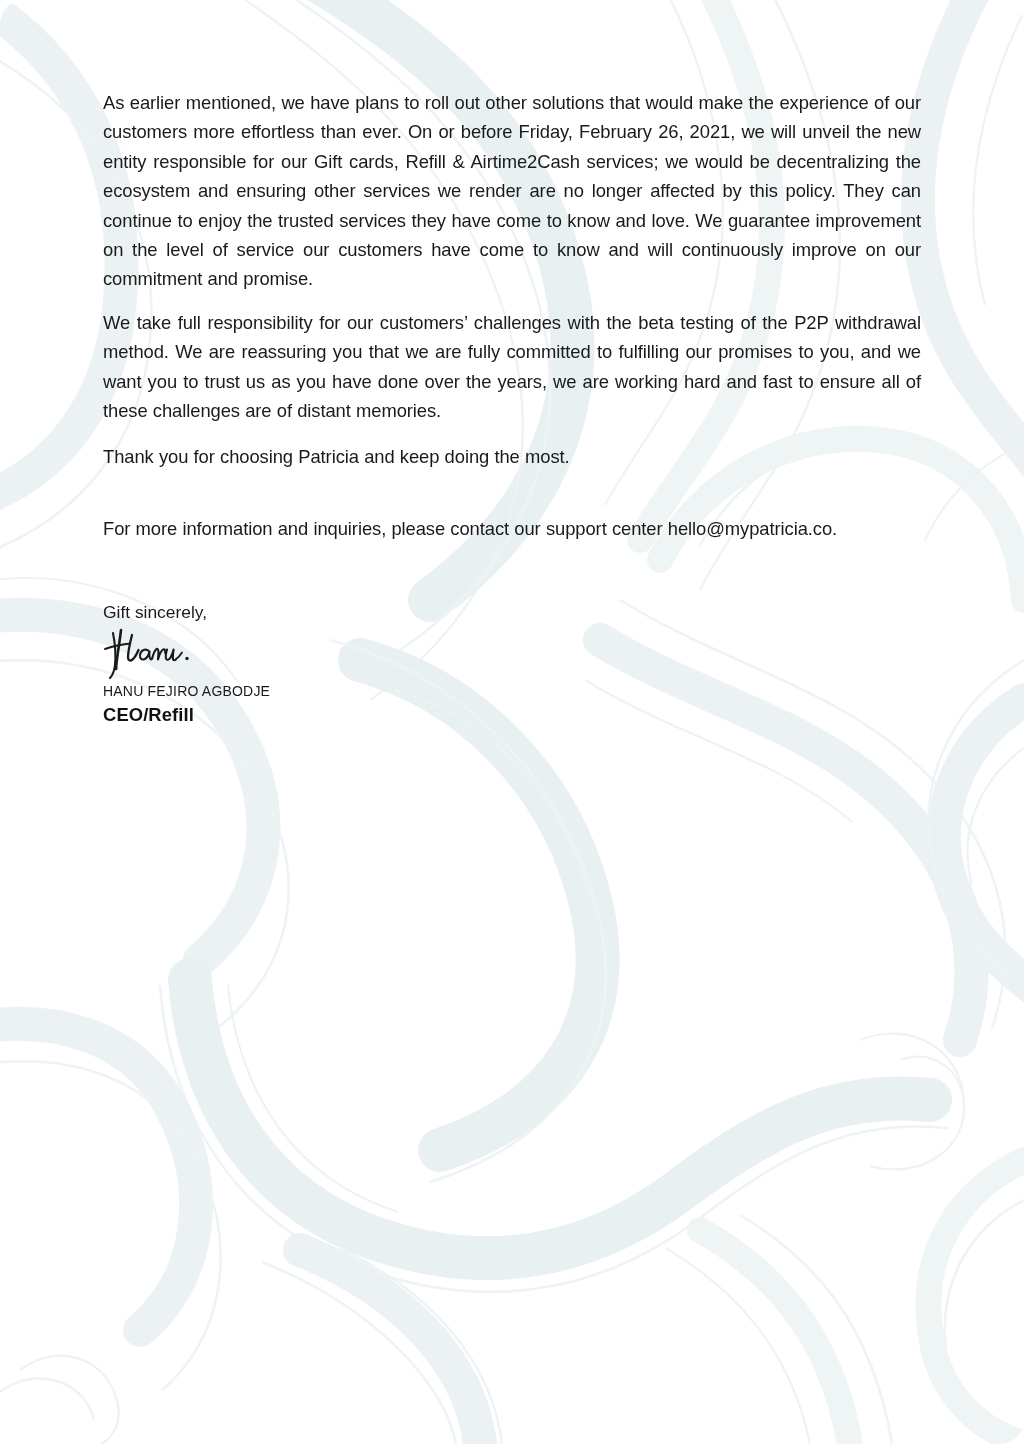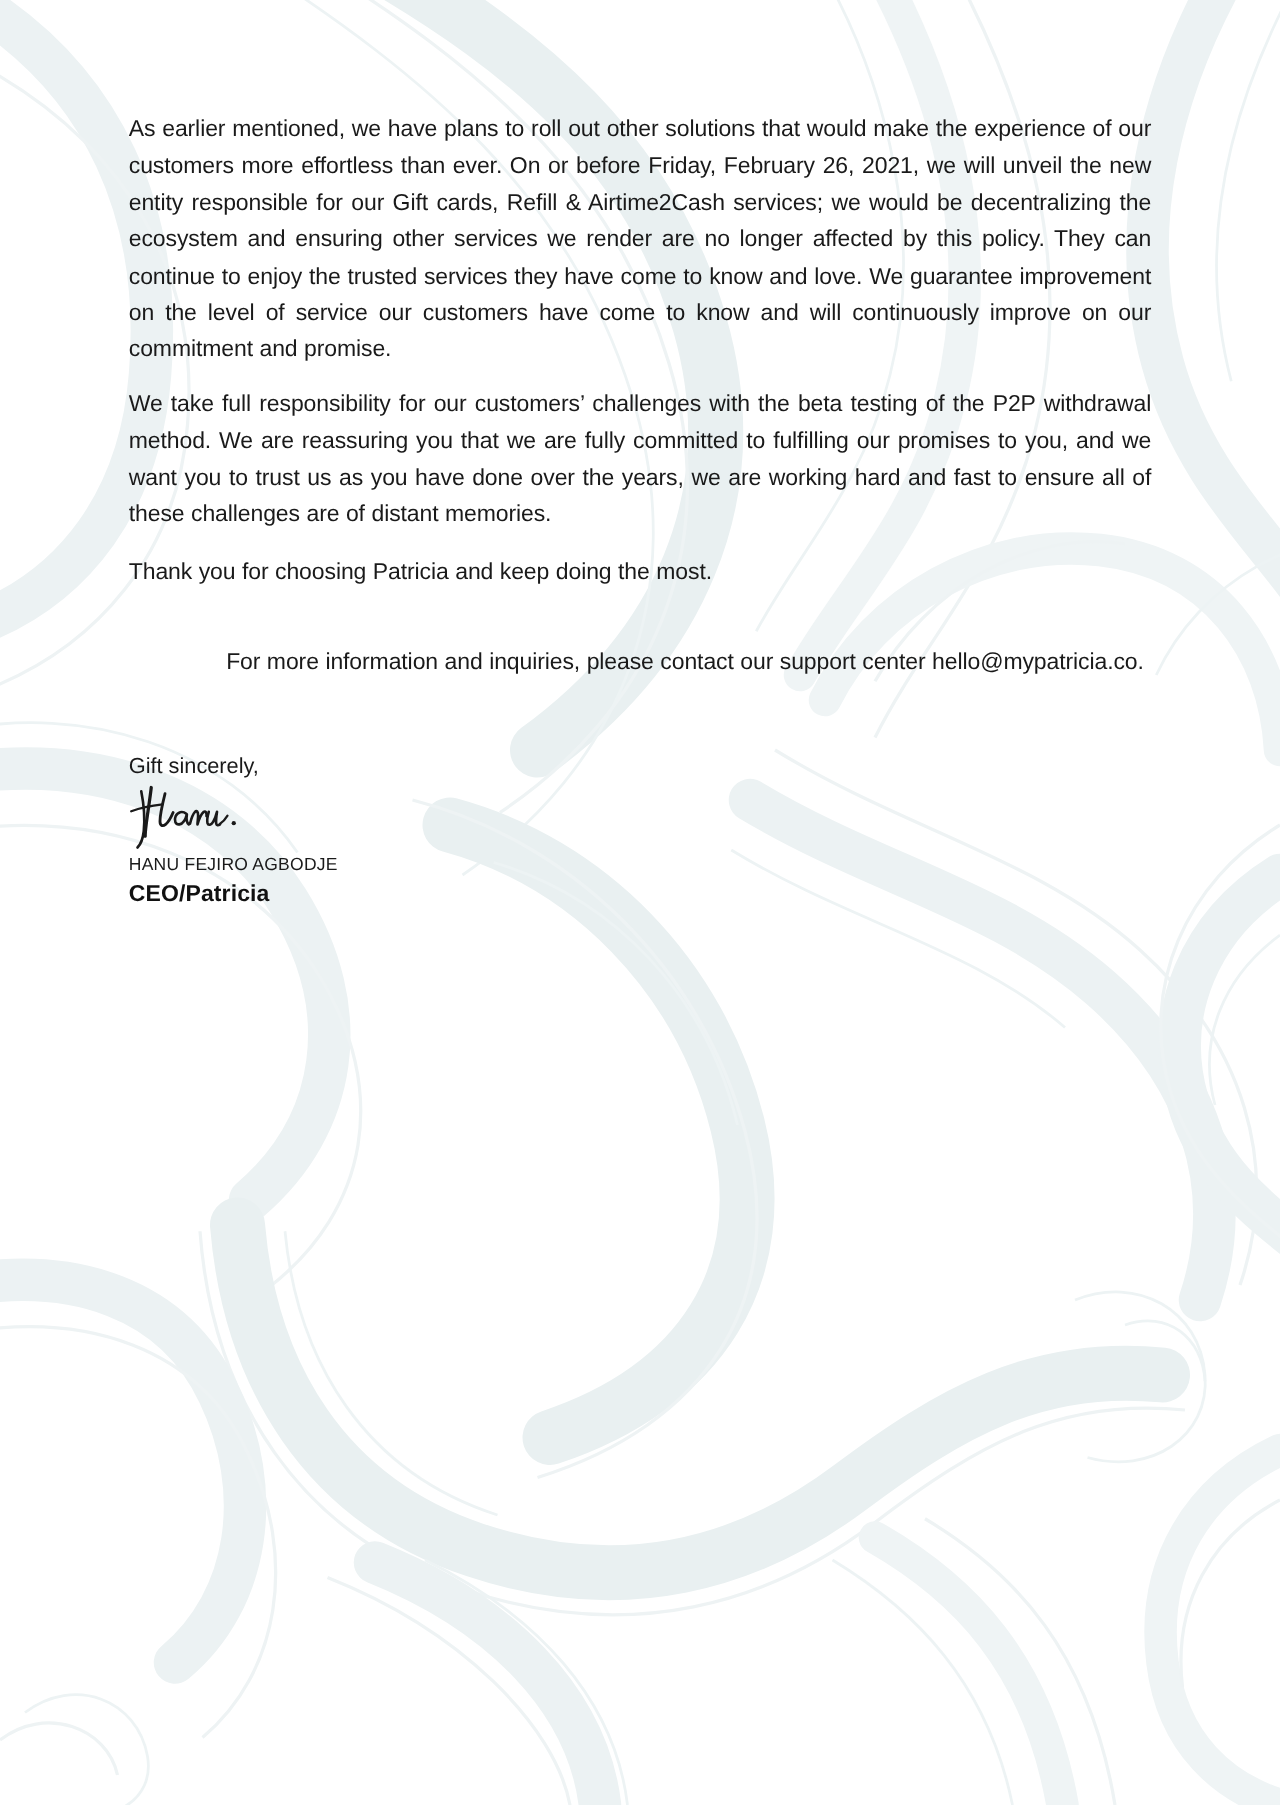--- a/index.html
+++ b/index.html
@@ -7,20 +7,21 @@
     padding: 0;
     background: #ffffff;
   }
   .page {
     position: relative;
     width: 1024px;
     height: 1444px;
     background: #ffffff;
     overflow: hidden;
     font-family: "Liberation Sans", sans-serif;
+    border-radius: 24px;
   }
 
   
   .watermark {
     position: absolute;
     inset: 0;
     width: 1024px;
     height: 1444px;
     z-index: 0;
     pointer-events: none;
@@ -42,21 +43,21 @@
     text-align: justify;
     text-justify: inter-word;
     margin: 0;
     letter-spacing: -0.08px;
     word-spacing: 0.2px;
   }
 
   .p1 { position: absolute; top: 88px;  left: 0; width: 818px; }
   .p2 { position: absolute; top: 308px; left: 0; width: 818px; }
   .p3 { position: absolute; top: 442px; left: 0; width: 818px; text-align: left; }
-  .p4 { position: absolute; top: 514px; left: 0; width: 818px; text-align: center; margin-left: 36px; }
+  .p4 { position: absolute; top: 514px; left: 0; width: 818px; text-align: left; }
 
   
   .sign-block {
     position: absolute;
     top: 600px;
     left: 0;
     width: 500px;
   }
   .sign-off {
     font-size: 17.4px;
@@ -198,18 +199,18 @@
 
             <path d="M77,33 C 79.5,31.5 81.5,29 83,26.5" stroke-width="1.8"></path>
 
             <circle cx="88" cy="32.5" r="1.7" fill="#1a1a1a" stroke="none"></circle>
           </g>
         </svg>
       </div>
 
       <p class="sign-name">HANU FEJIRO AGBODJE</p>
 
-      <p class="sign-title">CEO/Patricia</p>
+      <p class="sign-title">CEO/Refill</p>
 
     </div>
   </div>
 
 </div>
 
 </body></html>

